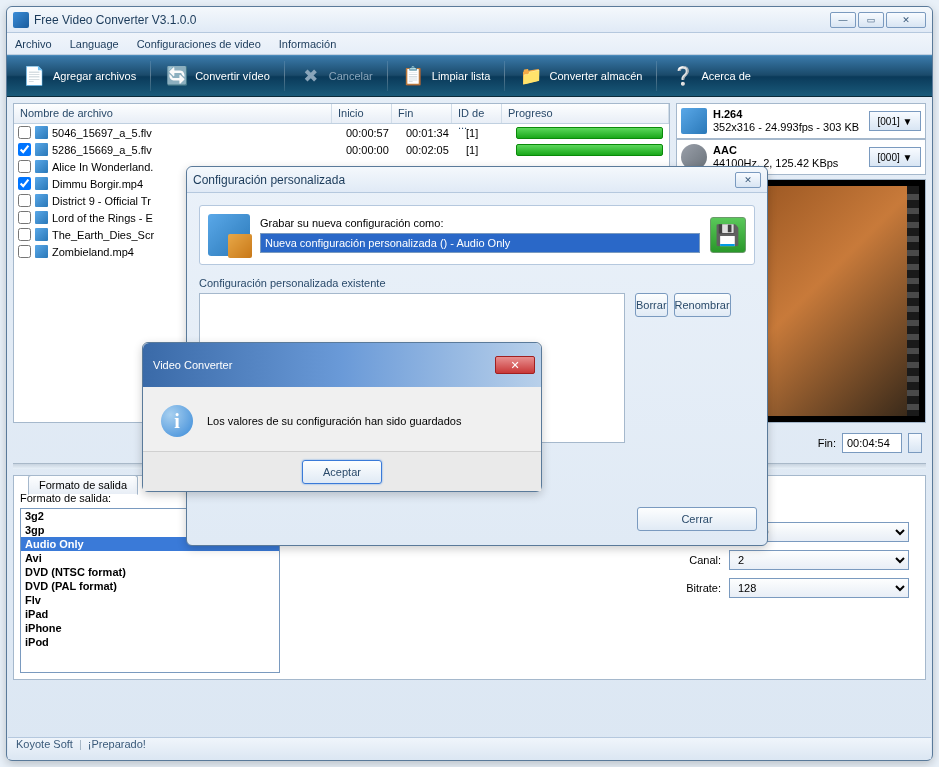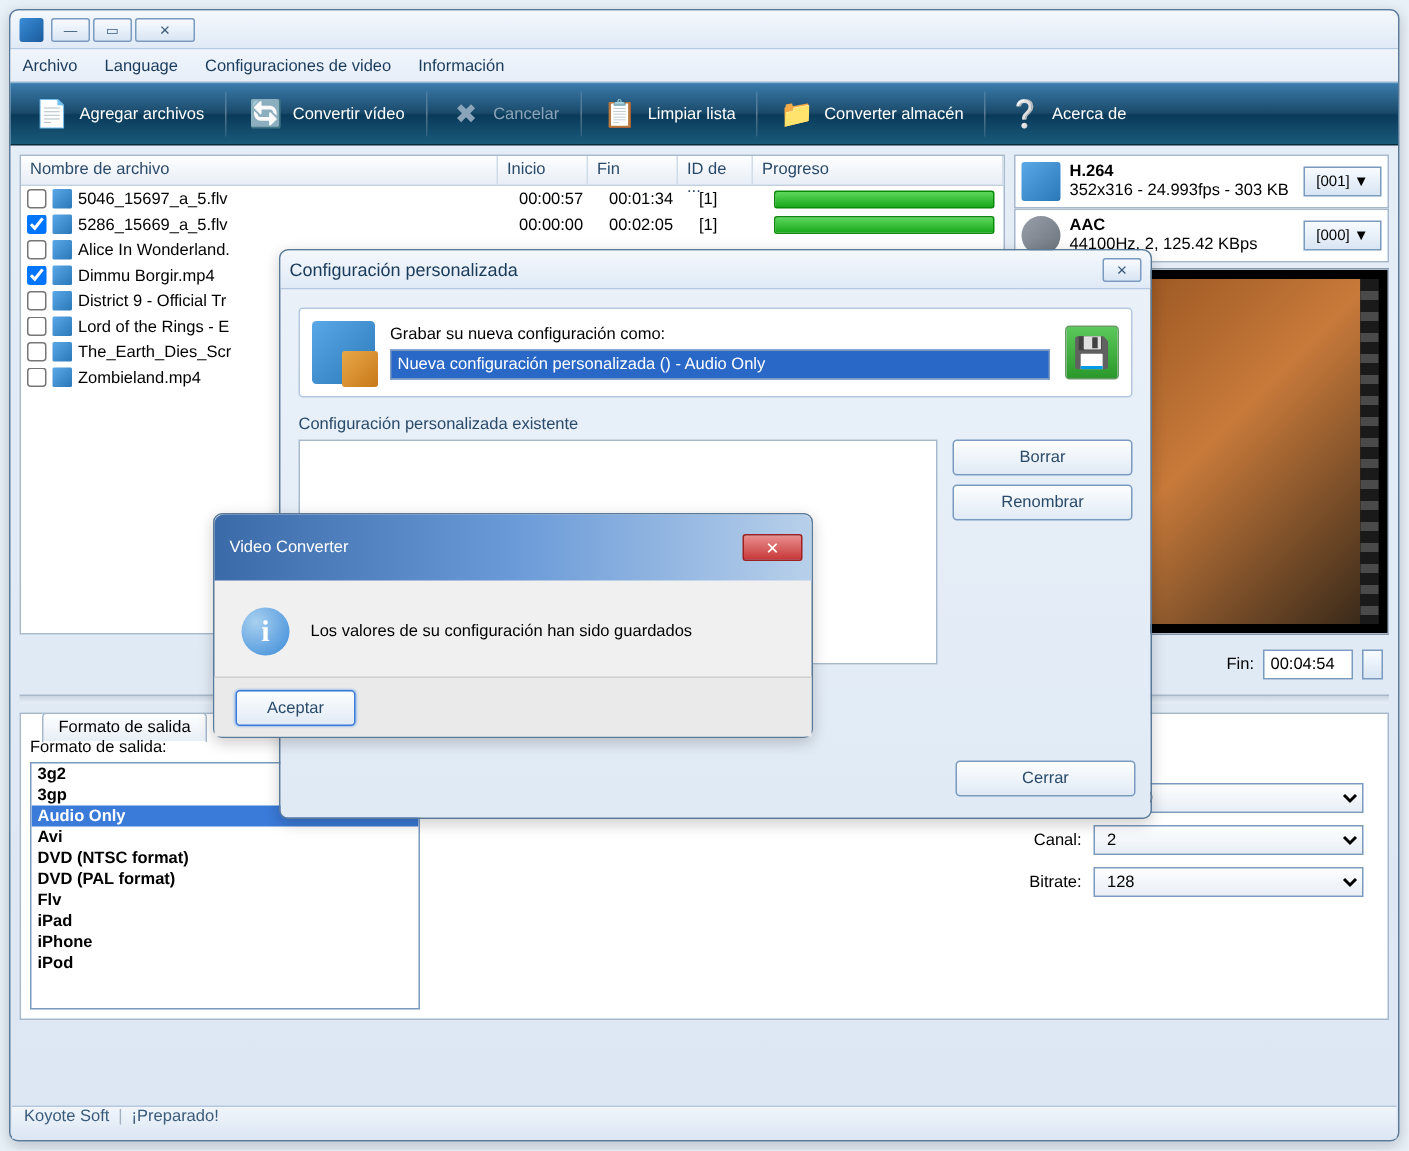--- a/index.html
+++ b/index.html
@@ -67,41 +67,42 @@
 .dlg-body{padding:12px}
 .save-box{background:#fff;border:1px solid #b5c8de;border-radius:3px;padding:8px;display:flex;align-items:center;gap:10px}
 .box-icon{width:42px;height:42px;background:linear-gradient(135deg,#5aa8e8,#2a78b8);border-radius:3px;position:relative}
 .box-icon::after{content:"";position:absolute;right:-2px;bottom:-2px;width:24px;height:24px;background:linear-gradient(135deg,#e8a848,#c87818);border-radius:2px}
 .save-inner{flex:1}
 .save-input{width:100%;height:20px;border:1px solid #7a9abf;background:#2a68c8;color:#fff;padding:0 4px;margin-top:4px}
 .floppy{width:36px;height:36px;border:1px solid #6a9a6a;background:linear-gradient(to bottom,#5ac85a,#2a982a);border-radius:3px;display:flex;align-items:center;justify-content:center;color:#fff;font-size:20px;cursor:pointer}
 .exist-label{margin-top:12px;color:#2a4a6a}
 .exist-row{display:flex;gap:10px;margin-top:4px}
 .exist-list{flex:1;height:150px;background:#fff;border:1px solid #a5b8cc}
-.btn-col{width:120px;display:flex;flex-direction:column;gap:6px}
+.btn-col{width:120px;display:flex;gap:6px}
 .dlg-btn{height:24px;border:1px solid #7a9abf;background:linear-gradient(to bottom,#fdfefe,#e0eaf5);border-radius:3px;cursor:pointer;color:#2a4a6a}
 .close-row{position:absolute;right:10px;bottom:14px}
 .close-row .dlg-btn{width:120px}
 
 
 .msg-dialog{left:142px;top:342px;width:400px;height:150px;background:#f0f0f0}
 .msg-title{height:44px;background:linear-gradient(to right,#3a6aa8,#6a9ad8,#b8d0ea);color:#fff;border-radius:6px 6px 0 0;display:flex;align-items:center;padding:0 6px}
 .msg-title .t{flex:1;padding-left:4px}
 .msg-close{width:40px;height:18px;background:linear-gradient(to bottom,#e89090,#c83838);border:1px solid #a02020;border-radius:2px;color:#fff;display:flex;align-items:center;justify-content:center;cursor:pointer}
 .msg-body{padding:18px;display:flex;align-items:center;gap:14px}
 .info-icon{width:32px;height:32px;border-radius:50%;background:radial-gradient(circle at 30% 30%,#a8d0f0,#3a8ad8);color:#fff;display:flex;align-items:center;justify-content:center;font-size:20px;font-weight:bold;font-family:serif}
-.msg-footer{position:absolute;left:0;right:0;bottom:0;height:40px;background:#eaeaea;border-top:1px solid #d0d0d0;display:flex;align-items:center;justify-content:flex-start;padding:0 14px}
+.msg-footer{position:absolute;left:0;right:0;bottom:0;height:40px;background:#eaeaea;border-top:1px solid #d0d0d0;display:flex;align-items:center;justify-content:center;padding:0 14px}
 .msg-footer .dlg-btn{width:80px;border:1px solid #3a7ad8;box-shadow:0 0 2px #5a9ae8}
 </style>
 </head>
 <body>
 
 <div class="window main-window">
   <div class="titlebar">
     <div class="titlebar-icon"></div>
+    <div class="titlebar-text">Free Video Converter V3.1.0.0</div>
     <div class="win-controls">
       <div class="win-btn">—</div>
       <div class="win-btn">▭</div>
       <div class="win-btn close">✕</div>
     </div>
   </div>
   <div class="menubar">
     <span>Archivo</span>
     <span>Language</span>
     <span>Configuraciones de video</span>

